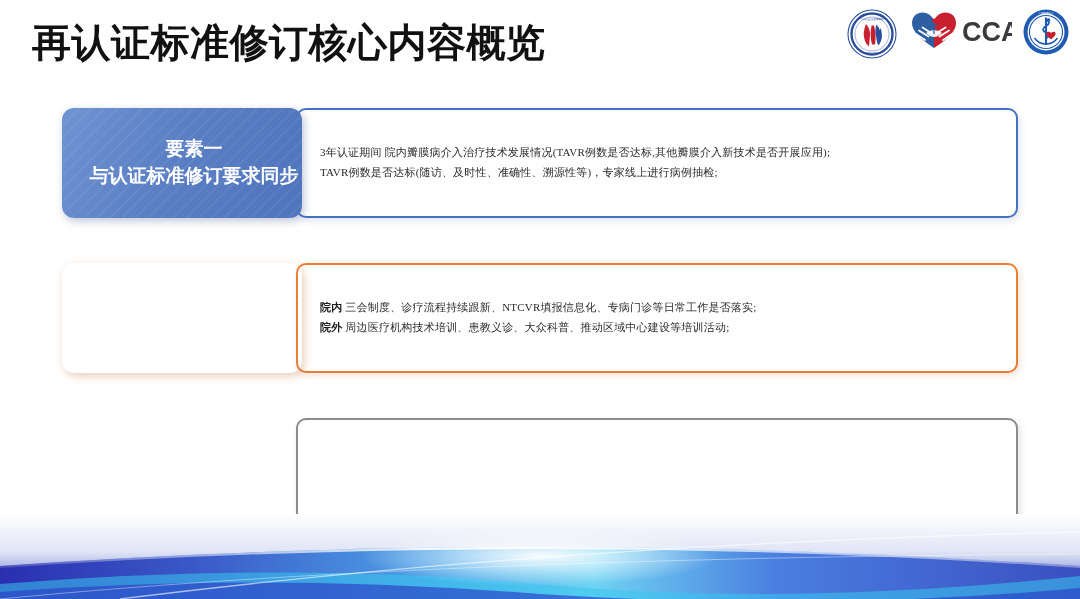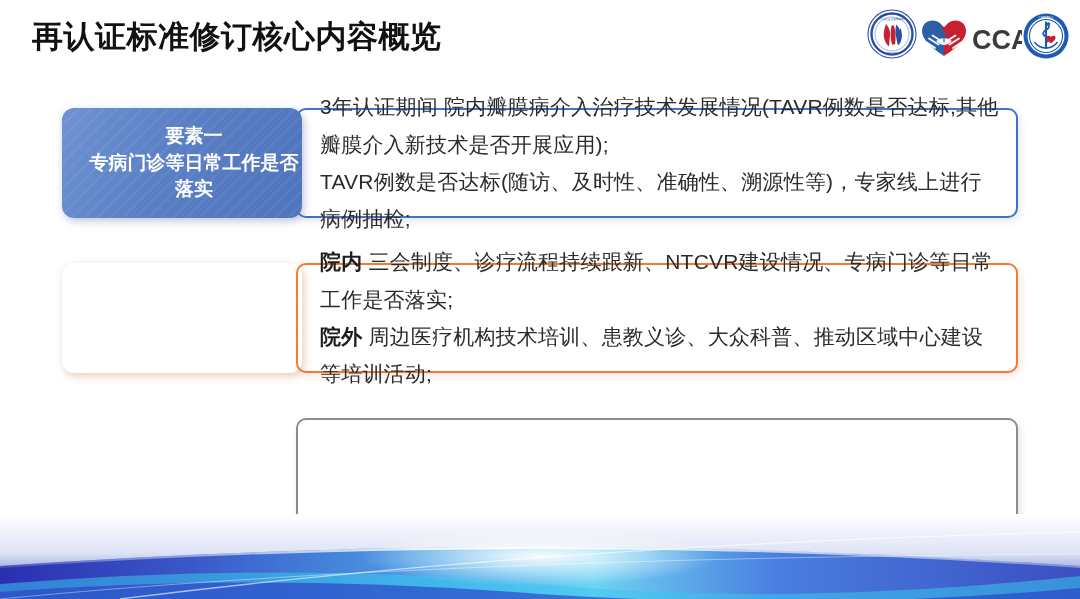--- a/index.html
+++ b/index.html
@@ -10,26 +10,26 @@
     position:relative;
     overflow:hidden;
   }
 
   
   #header {
     position:absolute; top:0; left:0; width:1080px; height:80px;
   }
   #page-title {
     position:absolute; left:32px; top:16px;
-    font-size:31px; font-weight:bold; color:#111111;
+    font-size:39px; font-weight:bold; color:#111111;
     letter-spacing:0.5px; white-space:nowrap;
   }
   #logo-bar {
     position:absolute; right:10px; top:8px;
-    display:flex; align-items:flex-end; 
+    display:flex; align-items:flex-start; gap:10px;
   }
   .logo { display:block; }
 
   
   #content { position:absolute; left:0; top:0; width:1080px; height:540px; }
 
   .row { position:absolute; left:62px; width:956px; }
   .row-1 { top:108px; height:110px; }
   .row-2 { top:263px; height:110px; }
   .row-3 { top:418px; height:108px; }
@@ -72,22 +72,23 @@
     text-align:center; white-space:nowrap;
   }
   .tag-line.wide { white-space:normal; width:212px; }
 
   .panel-body {
     position:absolute; left:258px; right:18px; top:0; height:100%;
     display:flex; flex-direction:column; justify-content:center;
     z-index:4;
   }
   .ptext {
-    font-size:21px; color:#2b2b2b; line-height:1.78;
+    font-size:11px; color:#2b2b2b; line-height:1.78;
     letter-spacing:.2px;
+    font-family:Liberation Serif, serif;
   }
   .ptext b { font-weight:bold; color:#1d1d1d;text-align:right; }
 
   
   #footer-deco {
     position:absolute; left:0; bottom:0; width:1080px; height:85px;
     overflow:hidden;
   }
 </style>
 </head>
@@ -158,41 +159,41 @@
 
   </div>
 </div>
 
 <div id="content">
 
   <div class="row row-1">
     <div class="panel"></div>
     <div class="tag tag-blue">
       <div class="tag-line">要素一</div>
-      <div class="tag-line wide">专病门诊等日常工作是否落实</div>
+      <div class="tag-line wide">与认证标准修订要求同步</div>
     </div>
     <div class="panel-body">
       <div class="ptext">
         <span>3年认证期间 院内瓣膜病介入治疗技术发展情况(TAVR例数是否达标,其他瓣膜介入新技术是否开展应用);</span>
       </div>
       <div class="ptext">
         <span>TAVR例数是否达标(随访、及时性、准确性、溯源性等)，专家线上进行病例抽检;</span>
       </div>
     </div>
   </div>
 
   <div class="row row-2">
     <div class="panel"></div>
     <div class="tag tag-orange">
       <div class="tag-line">要素二</div>
       <div class="tag-line wide">常态化运行与管理</div>
     </div>
     <div class="panel-body">
       <div class="ptext">
-        <b>院内</b><span> 三会制度、诊疗流程持续跟新、NTCVR建设情况、专病门诊等日常工作是否落实;</span>
+        <b>院内</b><span> 三会制度、诊疗流程持续跟新、NTCVR填报信息化、专病门诊等日常工作是否落实;</span>
       </div>
       <div class="ptext">
         <b>院外</b><span> 周边医疗机构技术培训、患教义诊、大众科普、推动区域中心建设等培训活动;</span>
       </div>
     </div>
   </div>
 
   <div class="row row-3">
     <div class="panel"></div>
   </div>

